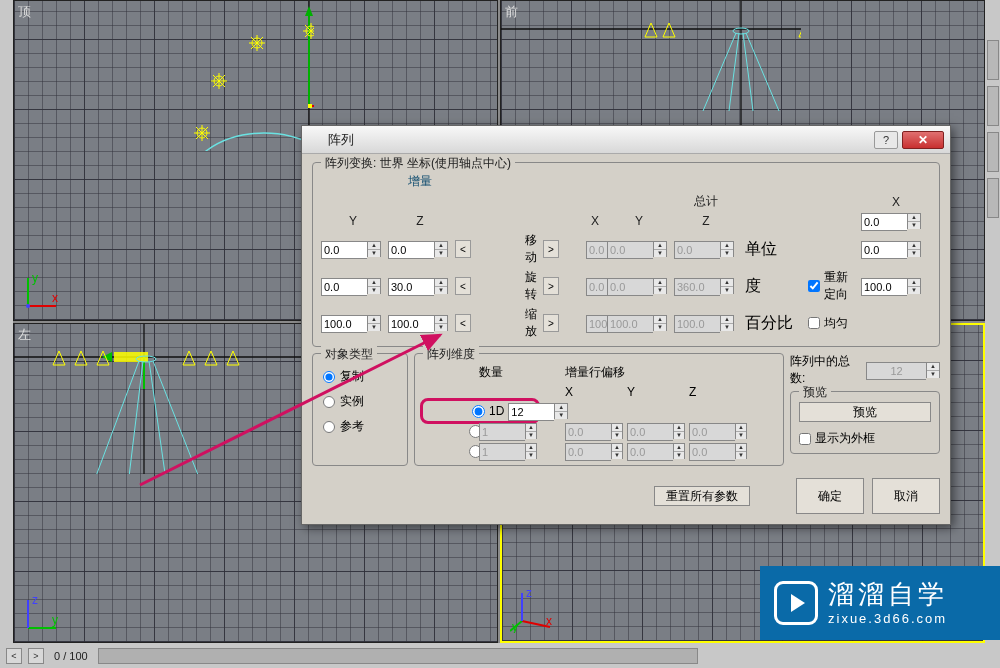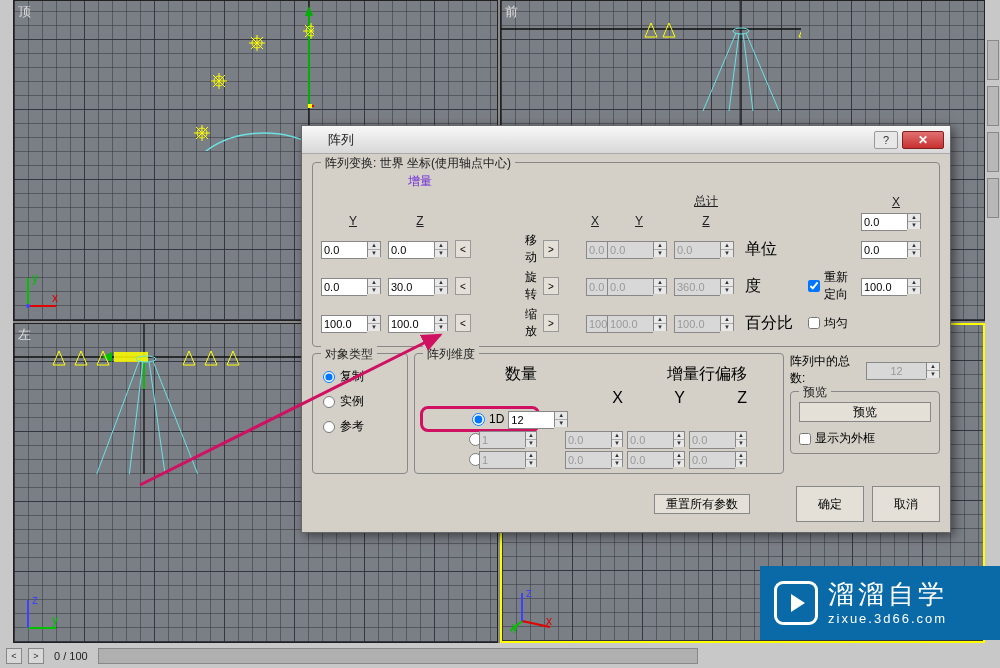--- a/index.html
+++ b/index.html
@@ -32,22 +32,22 @@
     .titlebar-text { flex:1; font-size:13px; color:#222;padding-left:20px; }
     .titlebar-btns { display:flex; gap:4px; }
     .tb-help { width:24px; height:18px; background:#e8e8e8; border:1px solid #999; border-radius:2px; display:flex;align-items:center;justify-content:center; font-size:11px; color:#333;}
     .tb-close { width:42px; height:18px; background: linear-gradient(#e07070, #c83030); border:1px solid #802020; border-radius:2px; display:flex;align-items:center;justify-content:center; color:#fff; font-weight:bold; }
     
     .dialog-body { padding: 8px 10px 10px; }
     .groupbox { border: 1px solid #888; border-radius: 4px; padding: 10px 8px 6px; margin-bottom: 6px; position:relative; }
     .groupbox > .legend { position:absolute; top:-8px; left:8px; background:#d4d0c8; padding:0 4px; font-size:12px; color:#222; }
     
     .transform-grid { display:grid; grid-template-columns: 64px 64px 64px 18px 40px 18px 64px 64px 64px 50px auto; gap:3px; align-items:center; }
-    .hdr { text-align:center; font-size:12px; color:#222;text-decoration:underline; }
-    .subhdr { text-align:center; font-size:12px; color:#6d28d9; grid-column: span 3; }
+    .hdr { text-align:center; font-size:12px; color:#222; }
+    .subhdr { text-align:center; font-size:12px; color:#0c4a6e; grid-column: span 3; }
     
     .spinner { display:flex; height:16px; }
     .spinner input { width:46px; height:18px; background:#fff; border:1px solid #888; border-right:0; padding:0 2px; font-size:11px; text-align:left; }
     .spinner input:disabled { background:#d8d8d8; color:#999; }
     .spinner .spins { width:14px; display:flex; flex-direction:column; border:1px solid #888; }
     .spinner .spins div { flex:1; background:#e8e8e8; font-size:6px; line-height:7px; text-align:center; color:#333; }
     .spinner .spins div:first-child { border-bottom:1px solid #aaa; }
     
     .dir-btn { width:16px; height:18px; background:#e4e0d8; border:1px solid #999; font-size:10px; display:flex;align-items:center;justify-content:center; }
     .op-label { text-align:center; font-size:12px; }
@@ -56,21 +56,21 @@
     .chk input { width:12px; height:12px; }
     
     .lower-row { display:flex; gap:6px; }
     .obj-type-box { width: 96px; }
     .radio-stack { display:flex; flex-direction:column; gap:8px; padding:4px 2px; }
     .radio-item { display:flex; align-items:center; gap:5px; font-size:12px; }
     .radio-item input { width:12px; height:12px; }
     
     .dim-box { flex:1; }
     .dim-grid { display:grid; grid-template-columns: 52px 58px 20px 58px 58px 58px; gap:4px; align-items:center; }
-    .dim-hdr { text-align:right; font-size:16px; }
+    .dim-hdr { text-align:left; font-size:12px; }
     .dim-radio { display:flex; align-items:center; gap:4px; font-size:12px; justify-content:flex-start;padding-left:46px; }
     
     .highlight-1d { border:3px solid #d01060; border-radius:8px; padding: 2px 3px; margin:-5px -3px; display:flex; align-items:center; gap:4px; }
     
     .right-col { width: 150px; display:flex; flex-direction:column; gap:4px; }
     .total-row { display:flex; align-items:center; gap:6px; font-size:12px; justify-content:flex-end; }
     .total-row .spinner input { width:60px; text-align:center; }
     .preview-box { }
     .btn { height:20px; background:#e4e0d8; border:1px solid #888; padding:0 10px; font-size:12px; display:flex;align-items:center;justify-content:center; }
     .btn-wide { width:100%; }

